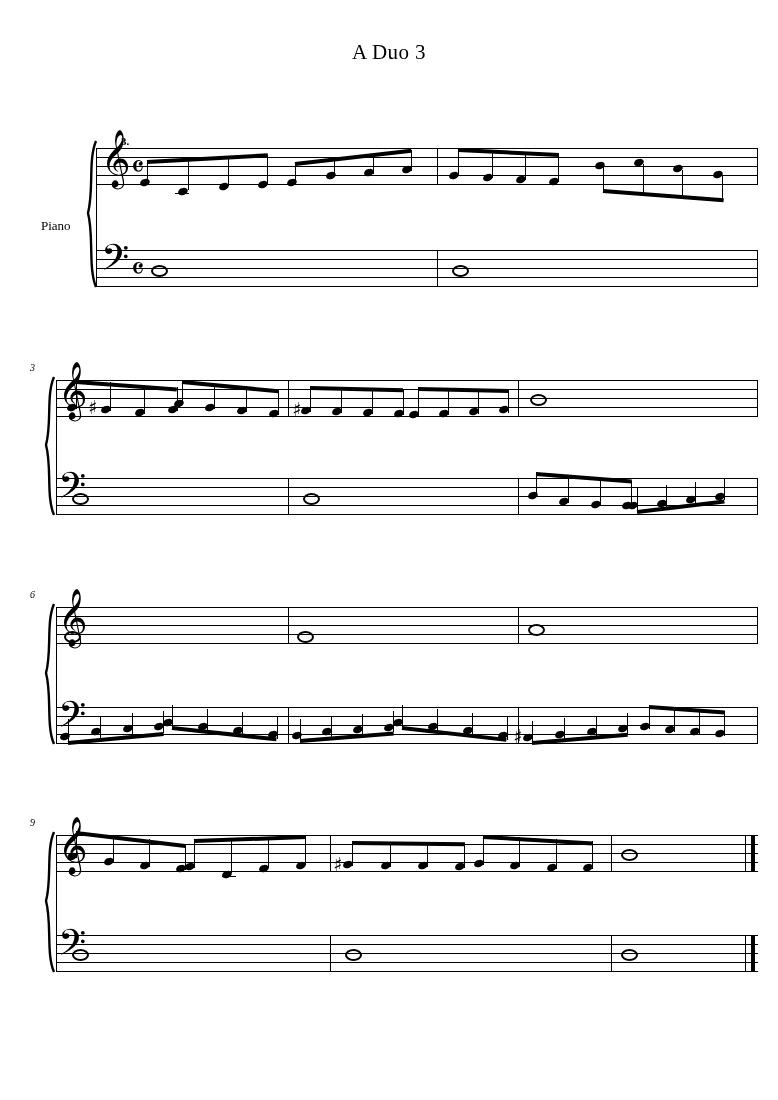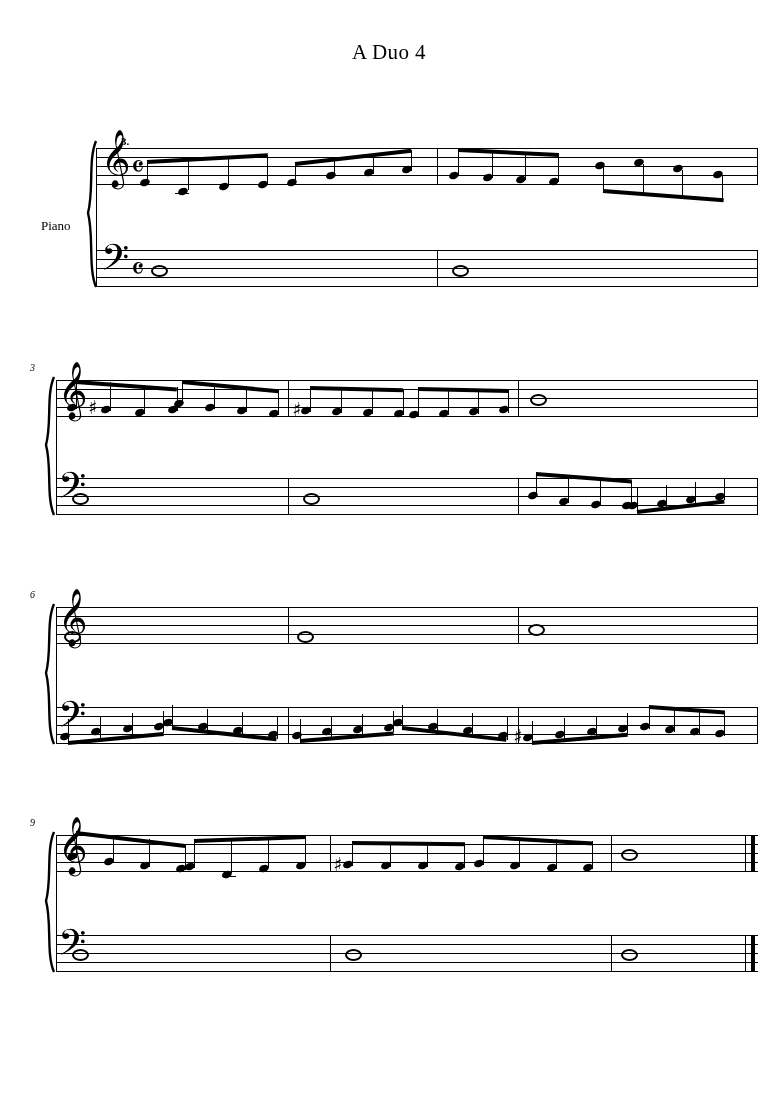--- a/index.html
+++ b/index.html
@@ -138,21 +138,21 @@
     font-family: "DejaVu Sans", sans-serif;
     font-size: 19px;
     line-height: 1;
   }
 </style>
 </head>
 <body>
 
 <div class="page">
 
-  <div class="title">A Duo 4</div>
+  <div class="title">A Duo 3</div>
 
   <div class="system" style="top:140px; height:160px;">
 
     <div class="instrument-label" style="left:41px; top:78px;">Piano</div>
 
     <div class="brace" style="left:84px; top:0px;">
       <svg width="14" height="148" viewBox="0 0 14 148">
         <path d="M12 1 C 4 20, 10 50, 4 73 C 10 96, 4 128, 12 147" fill="none" stroke="#000" stroke-width="2.4"></path>
       </svg>
     </div>

